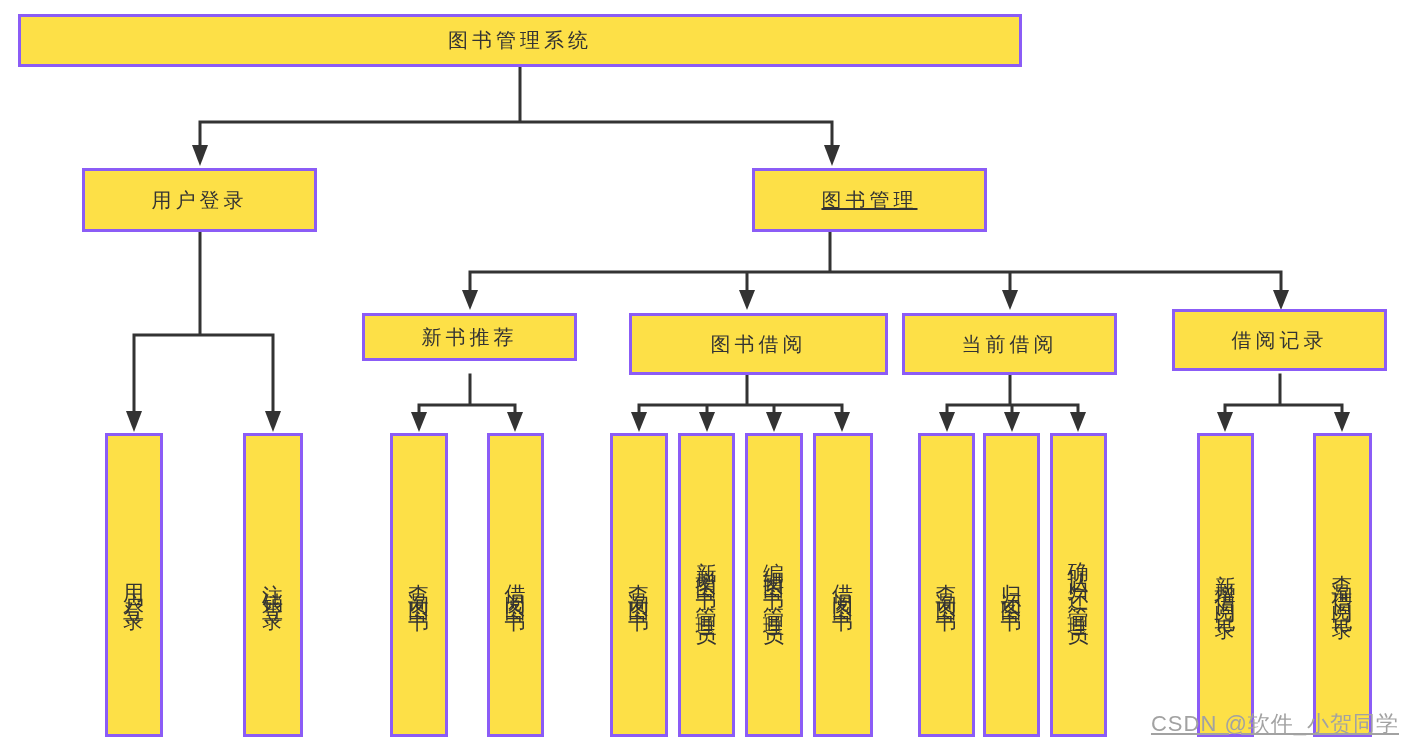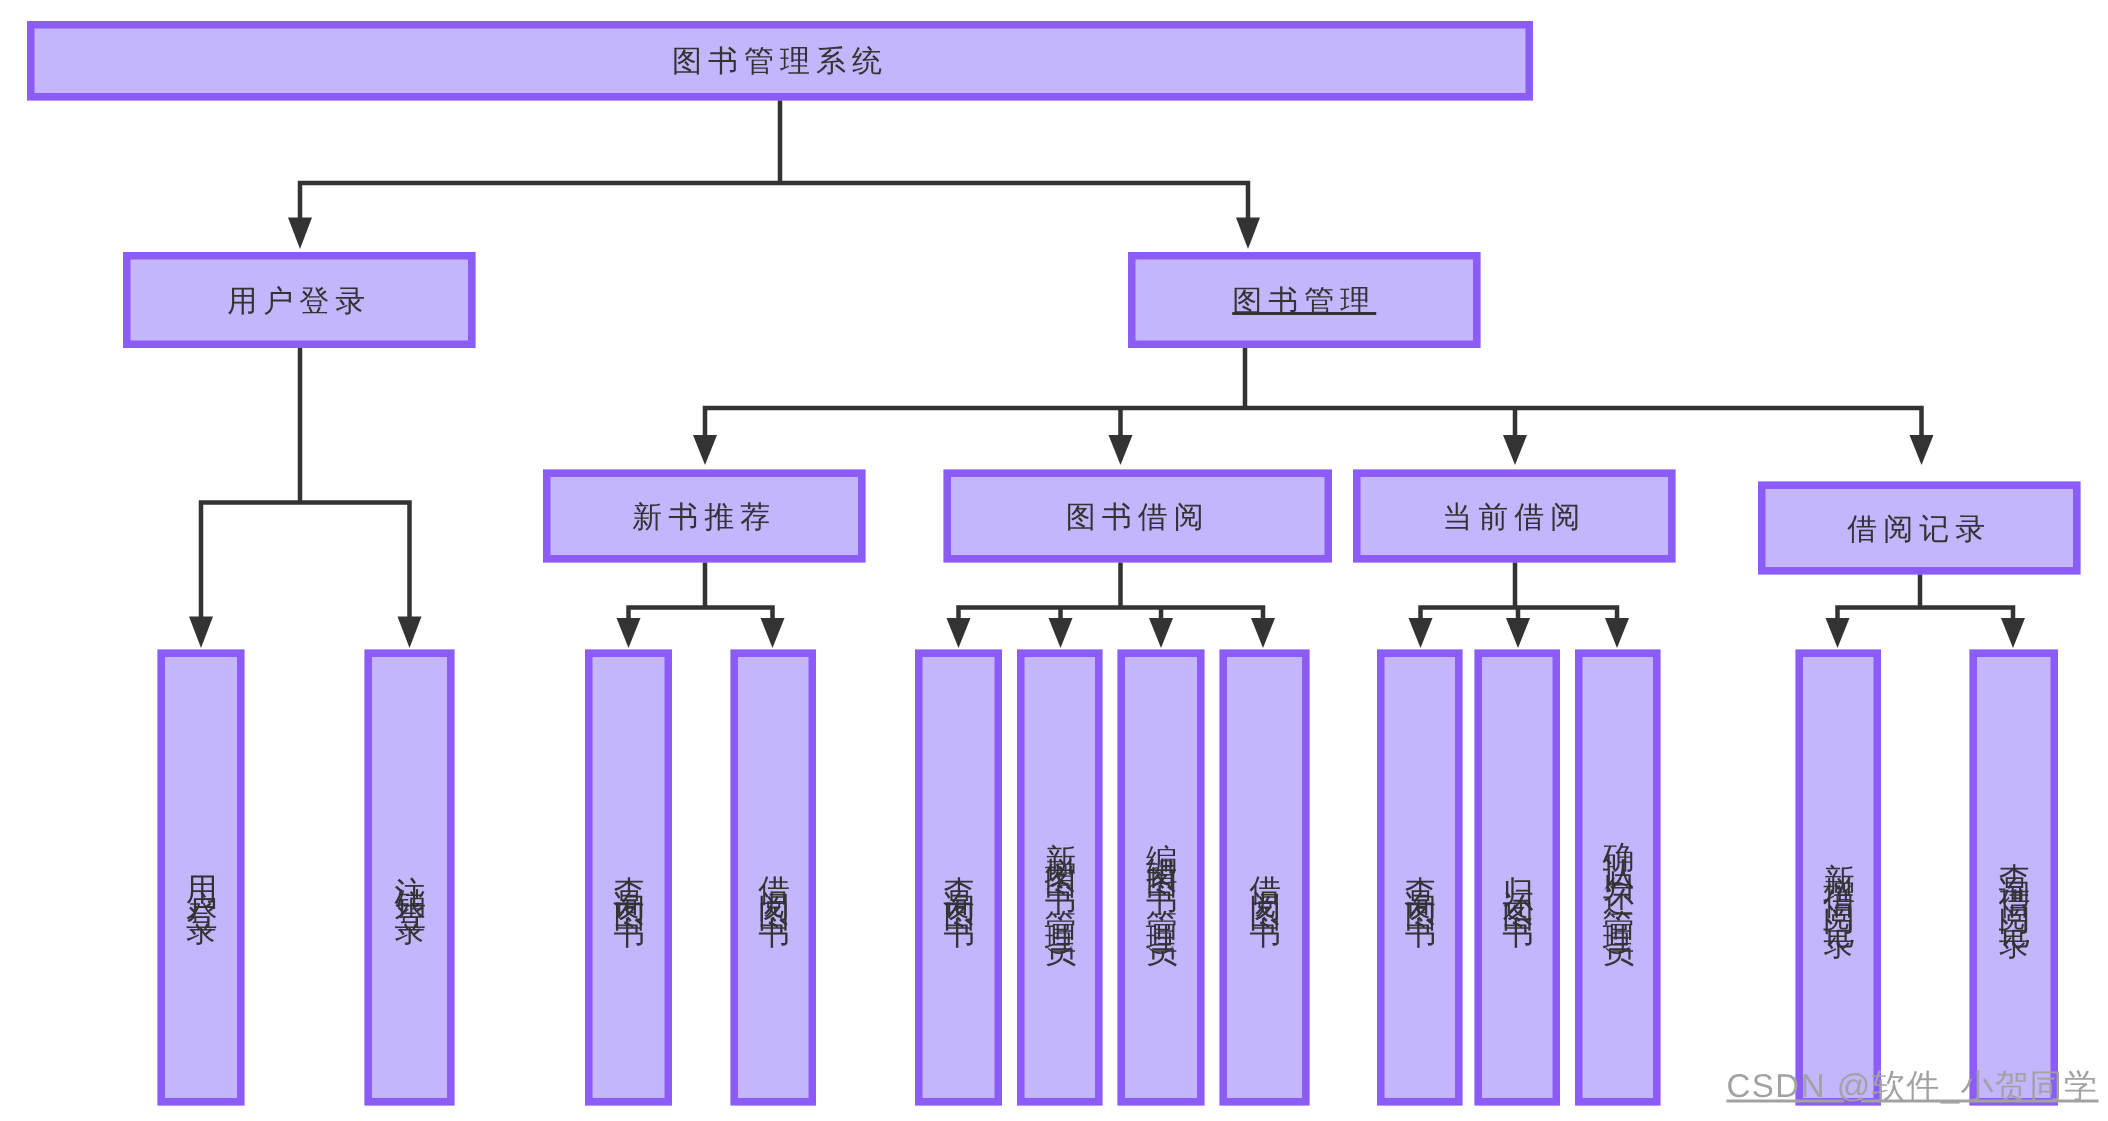--- a/index.html
+++ b/index.html
@@ -18,22 +18,22 @@
   .connectors {
     position: absolute;
     left: 0;
     top: 0;
     width: 1405px;
     height: 747px;
   }
   .box {
     position: absolute;
     box-sizing: border-box;
-    border: 5px solid #8b5cf6;
-    background: #c4b5fd;
+    border: 3px solid #8b5cf6;
+    background: #fde047;
     display: flex;
     align-items: center;
     justify-content: center;
     color: #333333;
   }
   .box .lbl {
     font-size: 20px;
     letter-spacing: 4px;
     white-space: nowrap;
   }
@@ -104,30 +104,30 @@
     <span class="lbl">图书管理系统</span>
   </div>
 
   <div class="box" style="left:82px; top:168px; width:235px; height:64px;">
     <span class="lbl">用户登录</span>
   </div>
   <div class="box" style="left:752px; top:168px; width:235px; height:64px;text-decoration:underline;">
     <span class="lbl">图书管理</span>
   </div>
 
-  <div class="box" style="left:362px; top:313px; width:215px; height:62px;">
+  <div class="box" style="left:362px; top:313px; width:215px; height:48px;">
     <span class="lbl">新书推荐</span>
   </div>
   <div class="box" style="left:629px; top:313px; width:259px; height:62px;">
     <span class="lbl">图书借阅</span>
   </div>
   <div class="box" style="left:902px; top:313px; width:215px; height:62px;">
     <span class="lbl">当前借阅</span>
   </div>
-  <div class="box" style="left:1172px; top:321px; width:215px; height:62px;">
+  <div class="box" style="left:1172px; top:309px; width:215px; height:62px;">
     <span class="lbl">借阅记录</span>
   </div>
 
   <div class="box vert" style="left:105px; top:433px; width:58px; height:304px;">
     <span class="lbl">用户登录</span>
   </div>
   <div class="box vert" style="left:243px; top:433px; width:60px; height:304px;">
     <span class="lbl">注销登录</span>
   </div>
 

